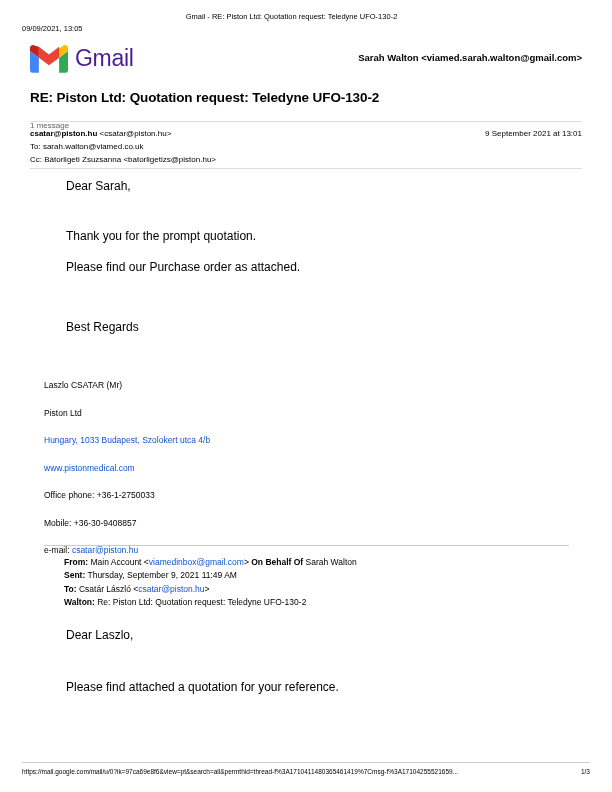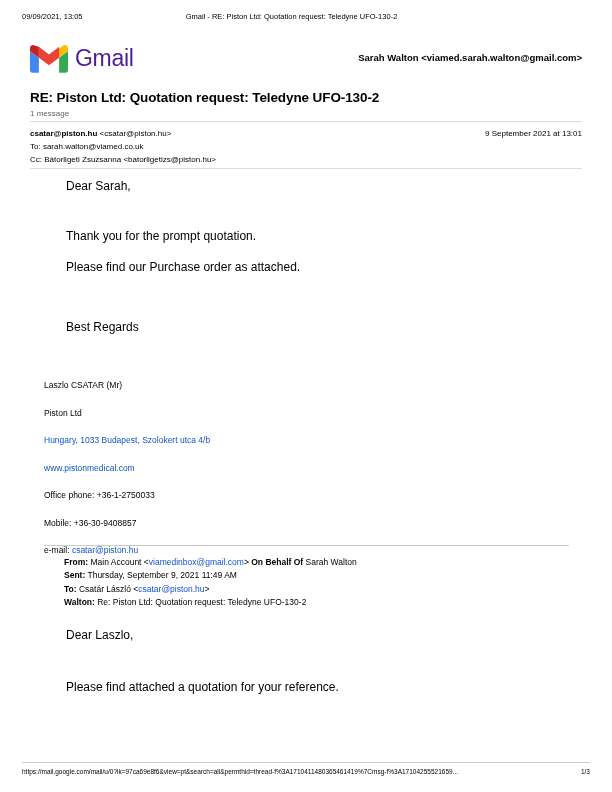--- a/index.html
+++ b/index.html
@@ -27,21 +27,21 @@
     top: 12px;
     left: 0;
     width: 612px;
     height: 14px;
     font-size: 7.5px;
     color: #000;
   }
   .print-header .ph-left {
     position: absolute;
     left: 22px;
-    top: 0;
+    top: 12px;
     white-space: nowrap;
   }
   .print-header .ph-center {
     position: absolute;
     left: 0;
     top: 0;
     width: 583px;
     text-align: center;
     white-space: nowrap;
   }
@@ -90,21 +90,21 @@
   }
   .subject-title {
     font-size: 13.5px;
     font-weight: bold;
     color: #000;
     letter-spacing: -0.1px;
   }
   .message-count {
     font-size: 8px;
     color: #5f6368;
-    margin-top: 4px;
+    margin-top: 16px;
   }
   .hr {
     position: absolute;
     left: 30px;
     width: 552px;
     border-top: 1px solid #dadce0;
     height: 0;
   }
   
   .msg-head {

